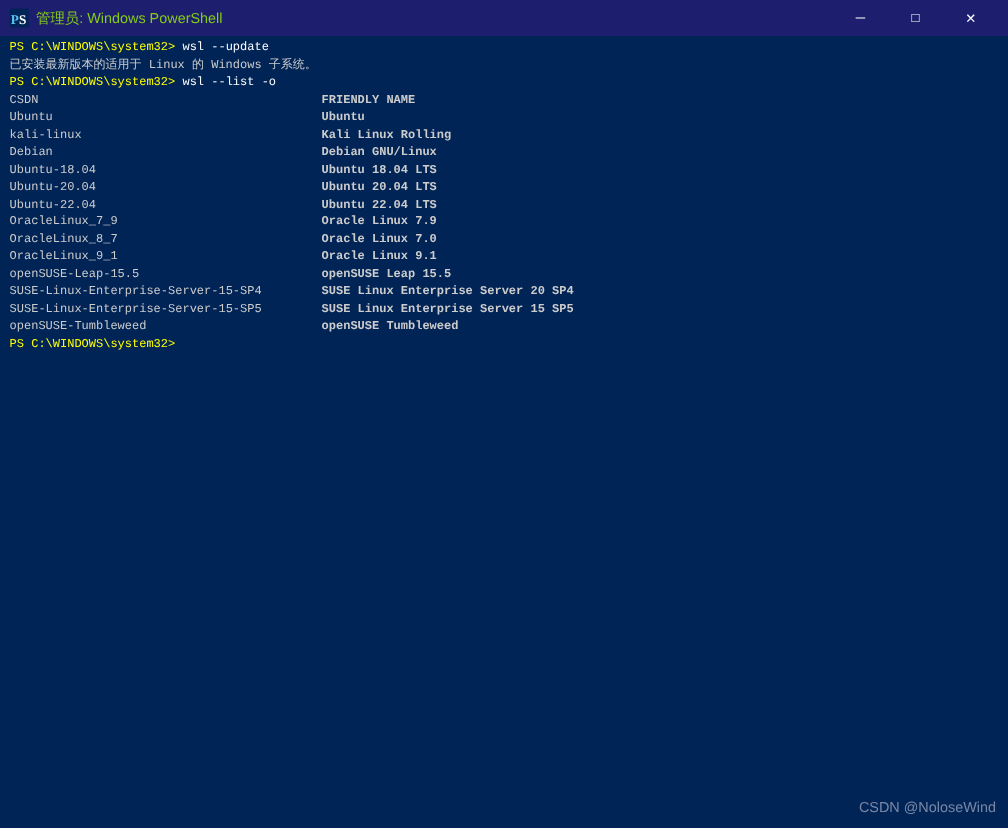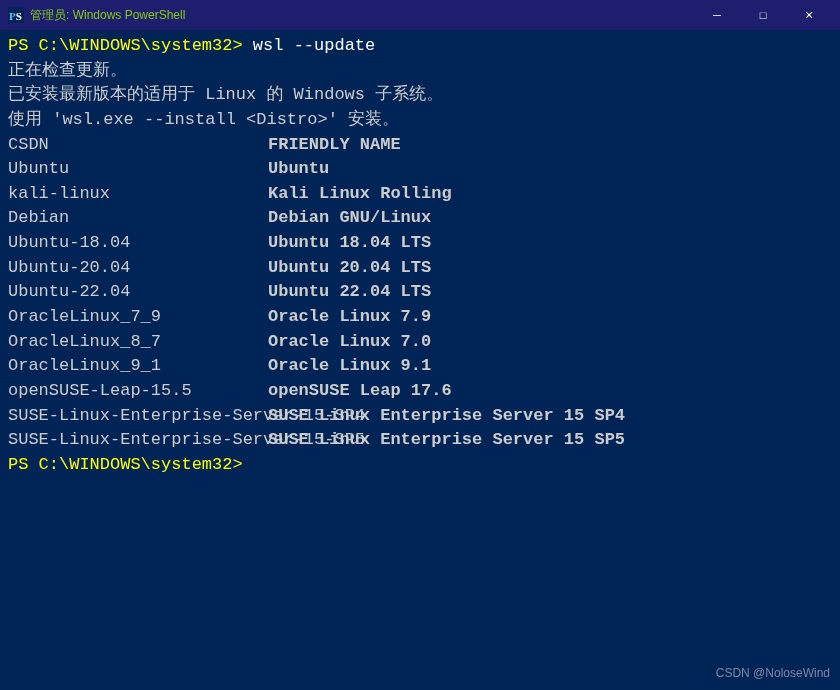--- a/index.html
+++ b/index.html
@@ -83,21 +83,21 @@
       padding: 4px 8px;
       overflow: hidden;
       color: #cccccc;
       font-size: 13px;
       line-height: 1.4;
     }
 
     .line {
       white-space: pre;
       font-family: Consolas, 'Courier New', monospace;
-      font-size: 17px;
+      font-size: 10px;
       line-height: 1.45;
     }
 
     .prompt {
       color: #ffff00;
     }
 
     .cmd {
       color: #ffffff;
     }
@@ -144,34 +144,34 @@
     </div>
     <div class="titlebar-controls">
       <button class="title-btn">─</button>
       <button class="title-btn">□</button>
       <button class="title-btn close">✕</button>
     </div>
   </div>
 
   <div class="terminal-body" id="terminal-body">
   <div class="line"><span class="prompt">PS C:\WINDOWS\system32&gt;</span><span class="cmd"> wsl --update</span></div>
-      <div class="line output">正在检查更新。</div>
       <div class="line output">已安装最新版本的适用于 Linux 的 Windows 子系统。</div>
-      <div class="line output">使用 'wsl.exe --install &lt;Distro&gt;' 安装。</div>
+      <div class="line"><span class="prompt">PS C:\WINDOWS\system32&gt;</span><span class="cmd"> wsl --list -o</span></div>
       <div class="line"></div>
       <div class="line"><span class="col-name">CSDN</span><span class="col-friendly">FRIENDLY NAME</span></div>
       <div class="line"><span class="col-name">Ubuntu</span><span class="col-friendly">Ubuntu</span></div>
       <div class="line"><span class="col-name">kali-linux</span><span class="col-friendly">Kali Linux Rolling</span></div>
       <div class="line"><span class="col-name">Debian</span><span class="col-friendly">Debian GNU/Linux</span></div>
       <div class="line"><span class="col-name">Ubuntu-18.04</span><span class="col-friendly">Ubuntu 18.04 LTS</span></div>
       <div class="line"><span class="col-name">Ubuntu-20.04</span><span class="col-friendly">Ubuntu 20.04 LTS</span></div>
       <div class="line"><span class="col-name">Ubuntu-22.04</span><span class="col-friendly">Ubuntu 22.04 LTS</span></div>
       <div class="line"><span class="col-name">OracleLinux_7_9</span><span class="col-friendly">Oracle Linux 7.9</span></div>
       <div class="line"><span class="col-name">OracleLinux_8_7</span><span class="col-friendly">Oracle Linux 7.0</span></div>
       <div class="line"><span class="col-name">OracleLinux_9_1</span><span class="col-friendly">Oracle Linux 9.1</span></div>
-      <div class="line"><span class="col-name">openSUSE-Leap-15.5</span><span class="col-friendly">openSUSE Leap 17.6</span></div>
-      <div class="line"><span class="col-name">SUSE-Linux-Enterprise-Server-15-SP4</span><span class="col-friendly">SUSE Linux Enterprise Server 15 SP4</span></div>
+      <div class="line"><span class="col-name">openSUSE-Leap-15.5</span><span class="col-friendly">openSUSE Leap 15.5</span></div>
+      <div class="line"><span class="col-name">SUSE-Linux-Enterprise-Server-15-SP4</span><span class="col-friendly">SUSE Linux Enterprise Server 20 SP4</span></div>
       <div class="line"><span class="col-name">SUSE-Linux-Enterprise-Server-15-SP5</span><span class="col-friendly">SUSE Linux Enterprise Server 15 SP5</span></div>
+      <div class="line"><span class="col-name">openSUSE-Tumbleweed</span><span class="col-friendly">openSUSE Tumbleweed</span></div>
       <div class="line"><span class="prompt">PS C:\WINDOWS\system32&gt;</span></div>
     </div>
 </div>
 
 <div class="watermark">CSDN @NoloseWind</div>
 
 </body></html>

